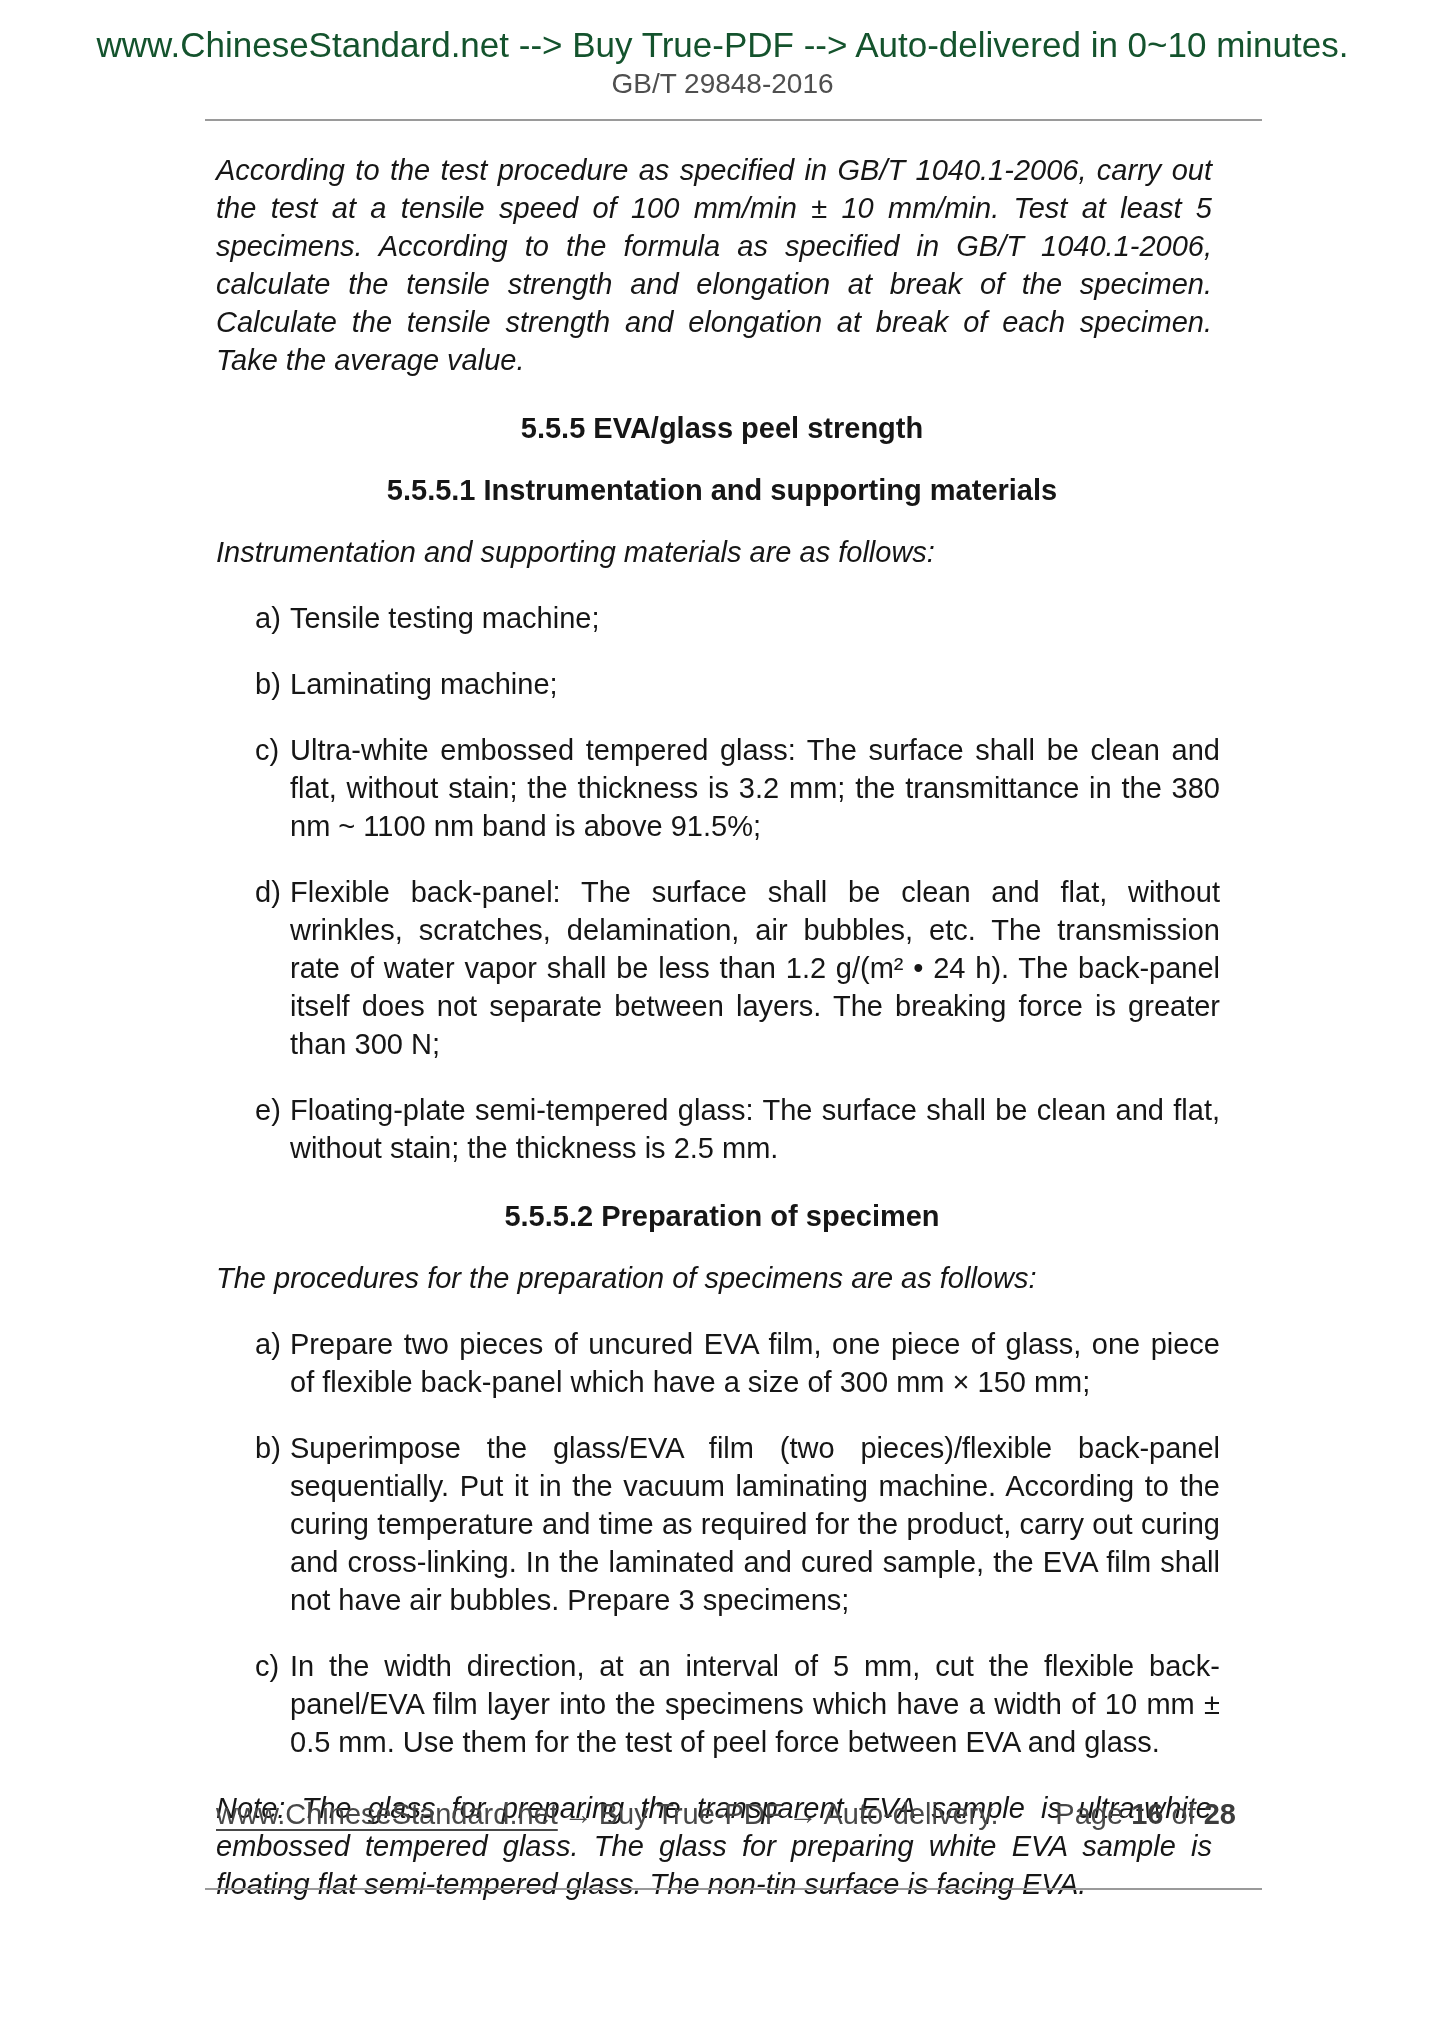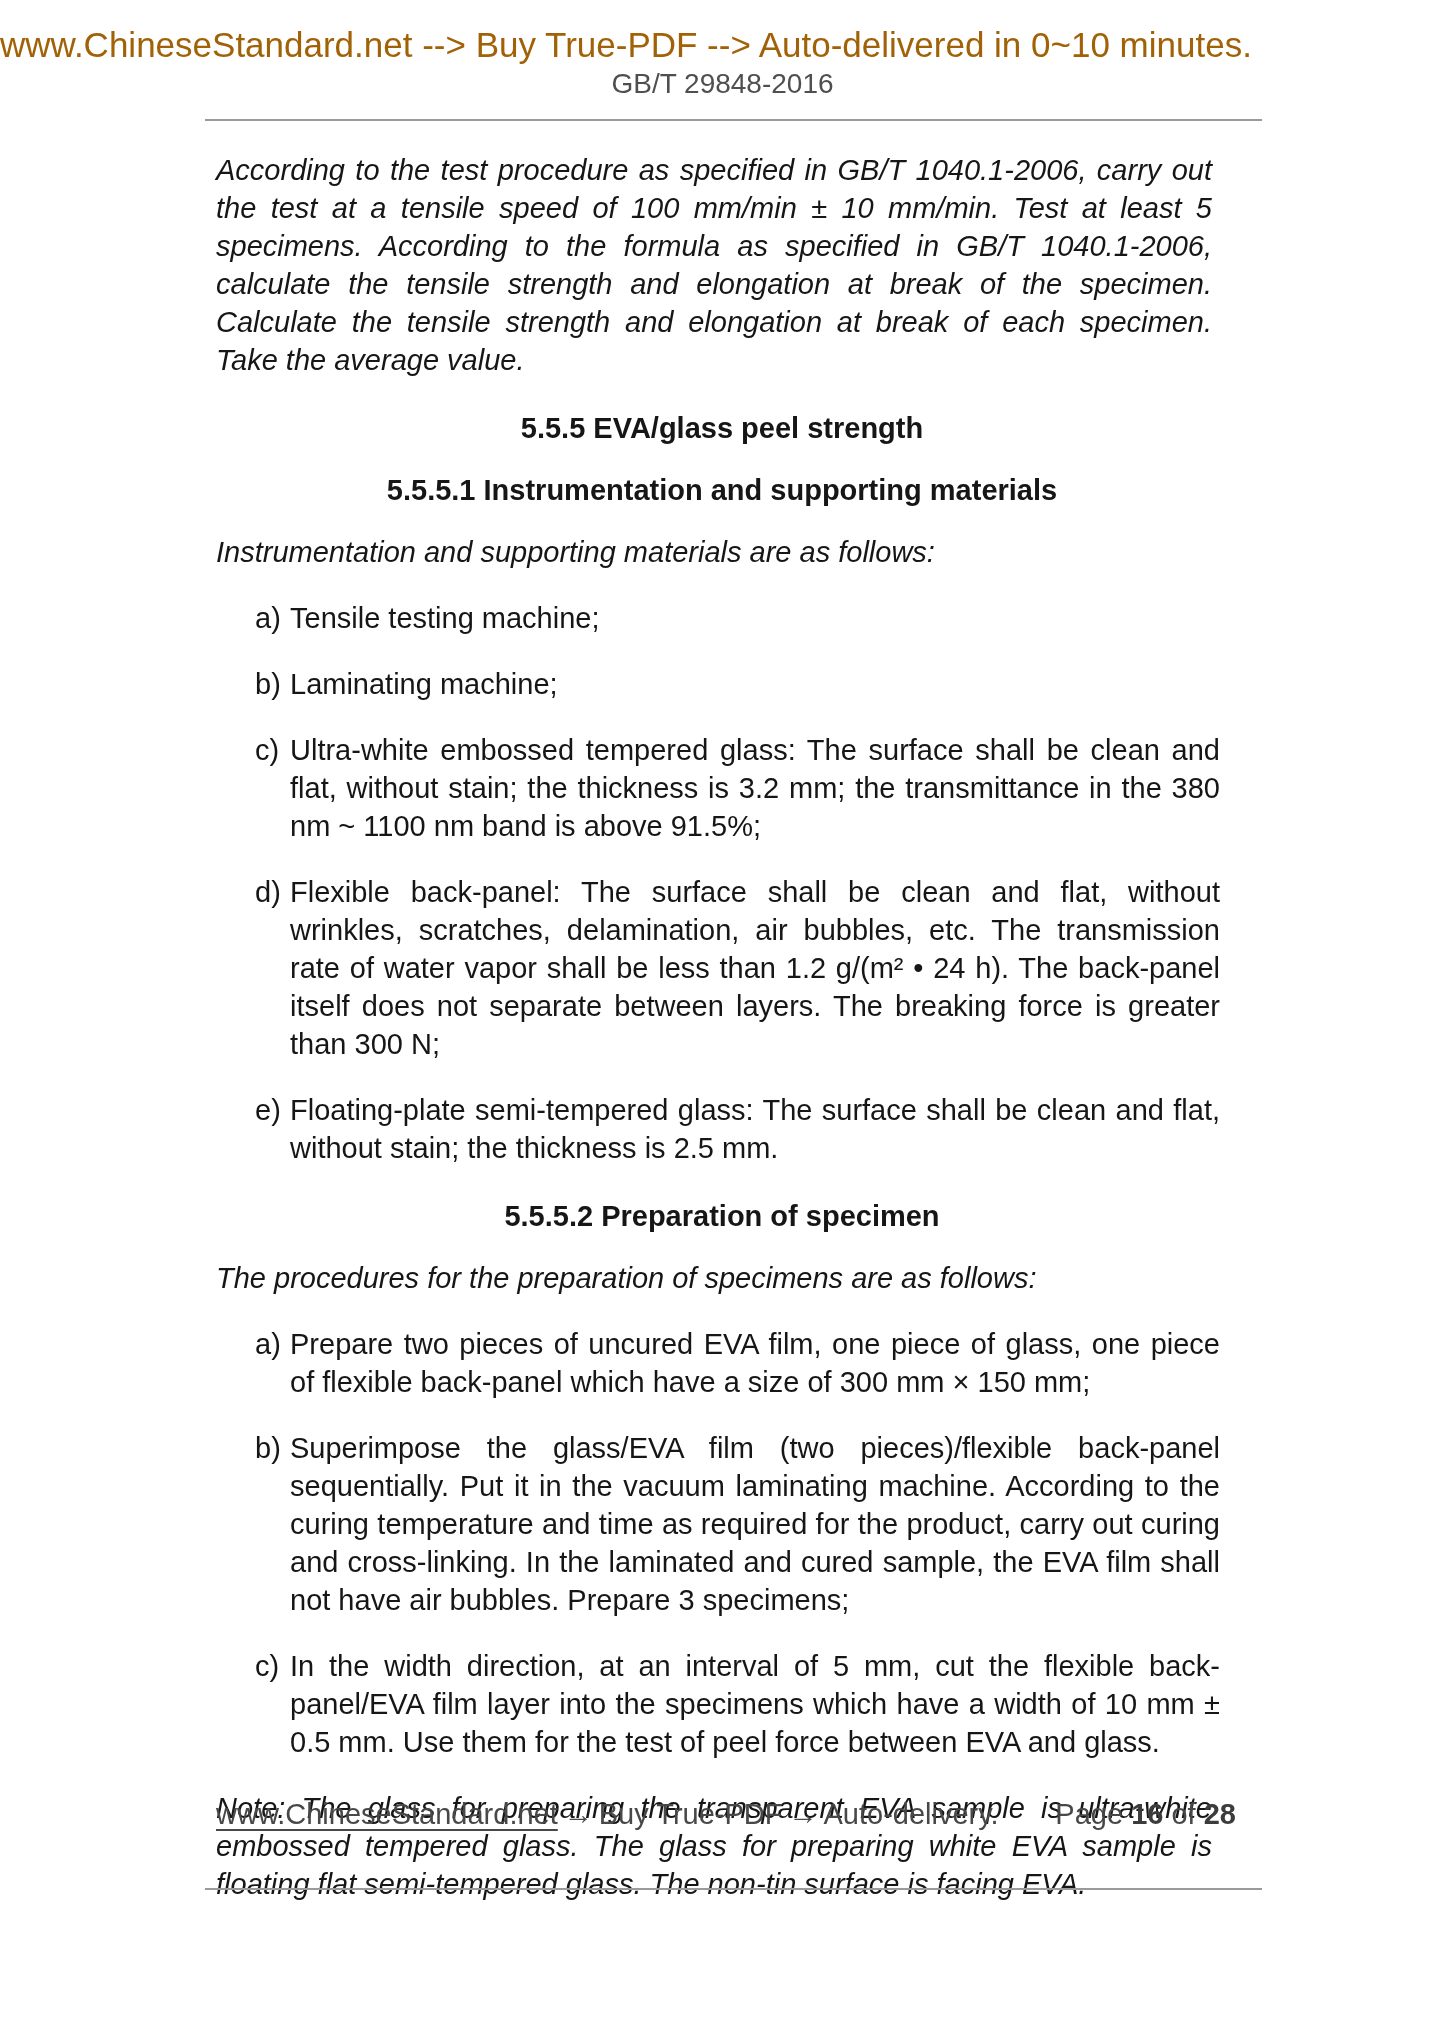--- a/index.html
+++ b/index.html
@@ -13,23 +13,24 @@
     height: 2044px;
     margin: 0 auto;
     background: #ffffff;
     font-family: "Liberation Sans", "DejaVu Sans", sans-serif;
     color: #161616;
     overflow: hidden;
   }
   
   .banner {
     margin-top: 22px;
+    text-align: center;
     font-size: 35px;
     line-height: 46px;
-    color: #a16207;
+    color: #14532d;
     white-space: nowrap;
   }
   .doc-code {
     text-align: center;
     font-size: 28px;
     line-height: 32px;
     color: #4f4f4f;
   }
   .rule {
     position: absolute;

